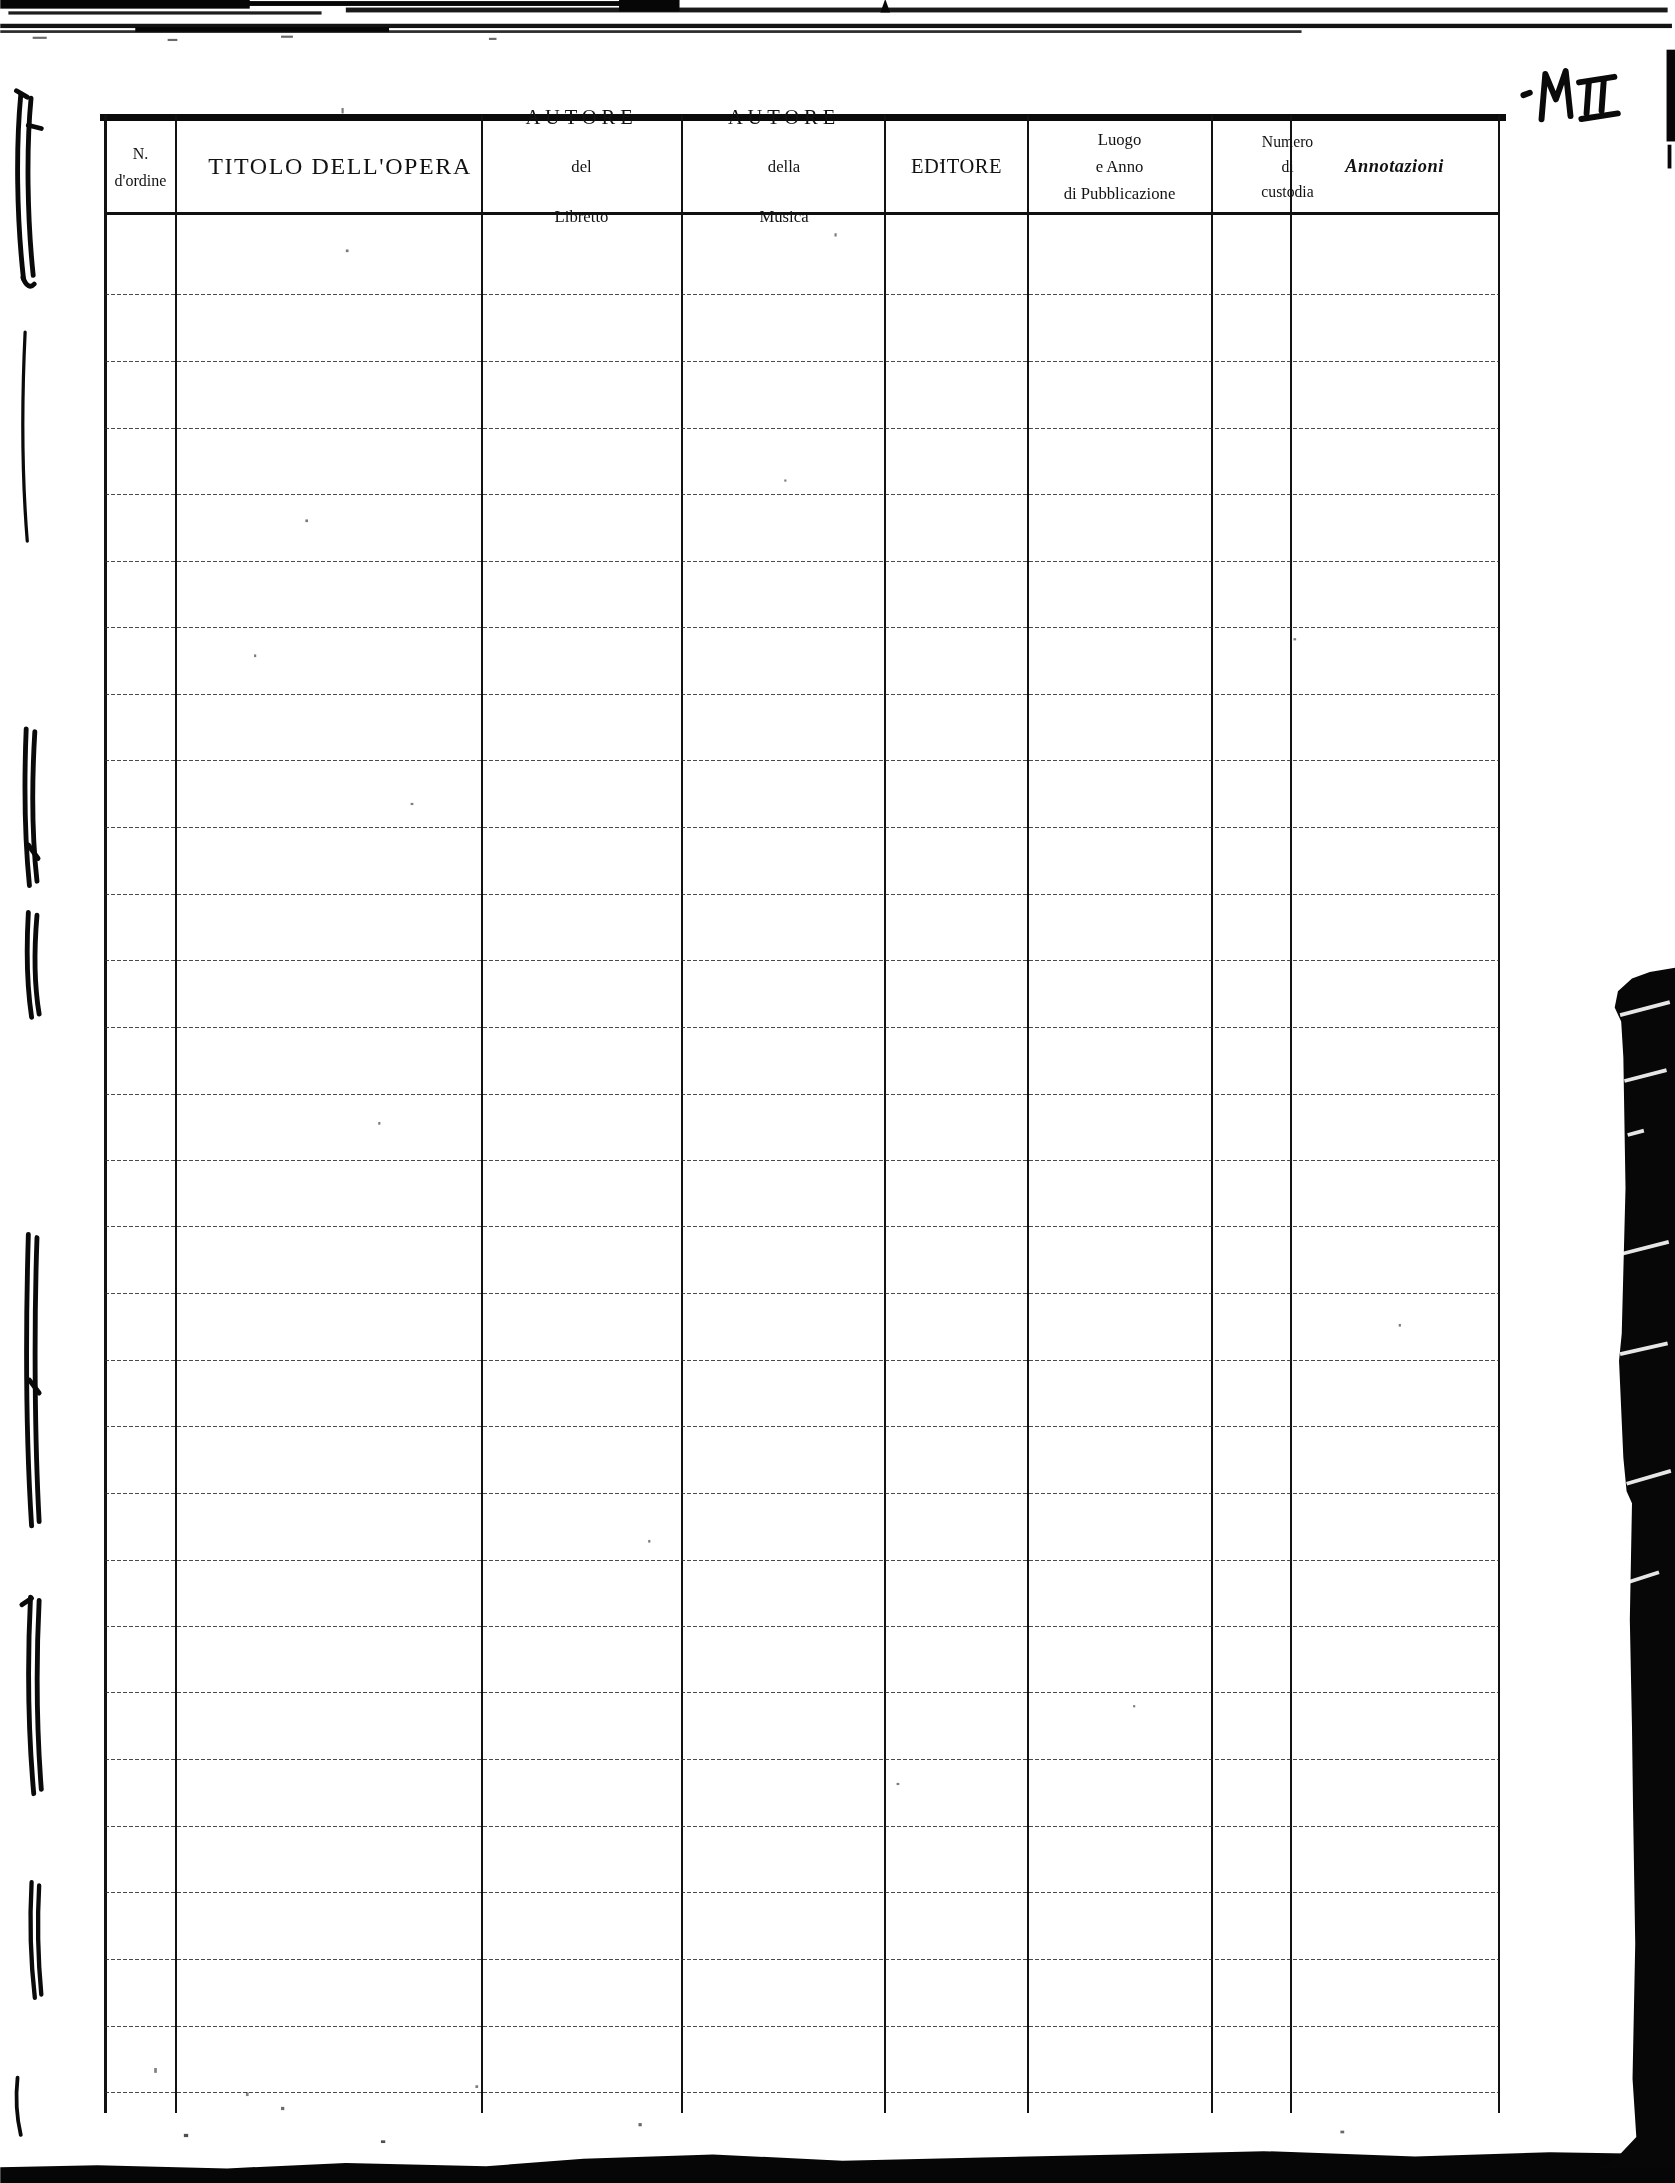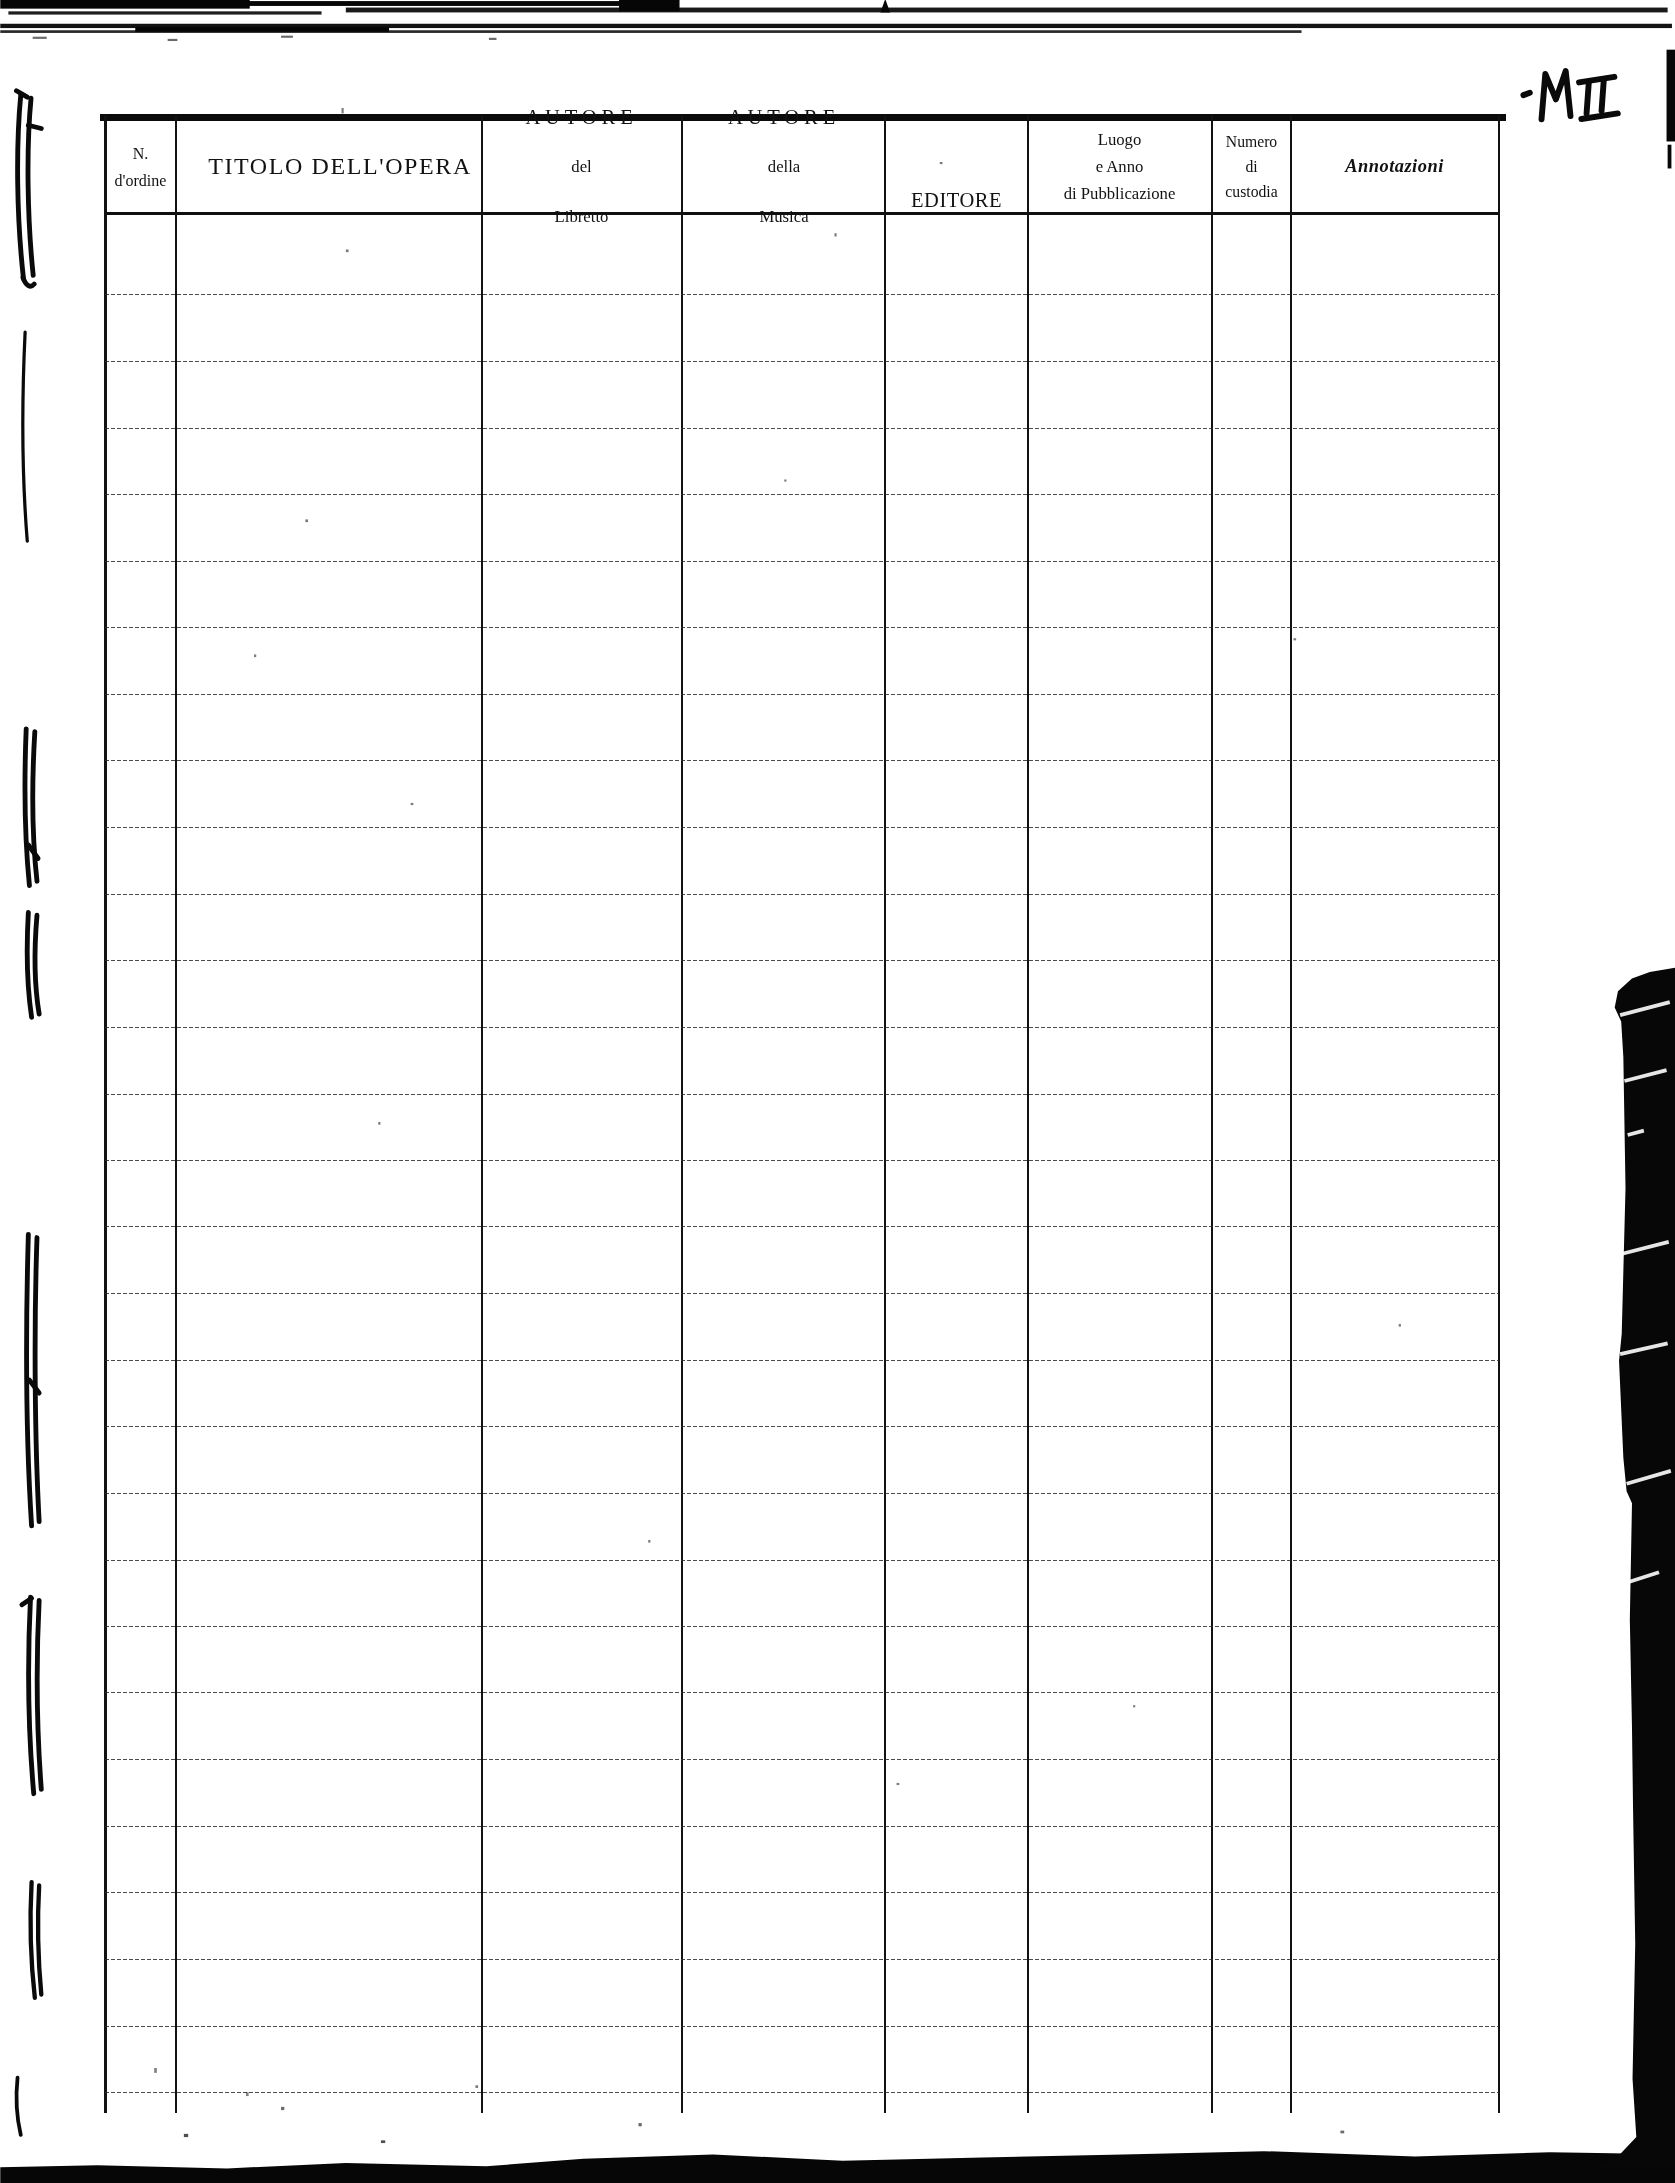--- a/index.html
+++ b/index.html
@@ -35,21 +35,21 @@
     text-align:center;white-space:nowrap;color:#121212;
   }
   .hcell span{display:block;}
   .c-nordine{line-height:27px;font-size:16px;}
   .c-titolo{font-size:24px;letter-spacing:1.6px;}
   .c-autore{line-height:30px;}
   .c-autore .big{font-size:20.5px;letter-spacing:4.9px;text-align:right;}
   .c-autore .sub{font-size:16.7px;margin-top:20px;}
   .c-editore{font-size:20.5px;letter-spacing:0.5px;}
   .c-luogo{line-height:27px;font-size:16.7px;}
-  .c-numero{line-height:25px;font-size:15.7px;}
+  .c-numero{line-height:25px;font-size:15.7px;margin-left:36px;}
   .c-annot{font-size:18.4px;font-style:italic;font-weight:bold;letter-spacing:0.5px;}
   
   .artifacts{position:absolute;left:0;top:0;width:1676px;height:2183px;pointer-events:none;}
   
   .hand-mark{position:absolute;left:1519px;top:60px;width:108px;height:70px;}
 </style>
 </head>
 <body>
 
 <div class="page">
@@ -77,21 +77,21 @@
   <div class="hcell c-autore" style="left:482px;width:199px;">
     <span class="big">AUTORE</span>
     <span class="sub">del</span>
     <span class="sub">Libretto</span>
   </div>
   <div class="hcell c-autore" style="left:684px;width:200px;">
     <span class="big">AUTORE</span>
     <span class="sub">della</span>
     <span class="sub">Musica</span>
   </div>
-  <div class="hcell c-editore" style="left:886px;width:141px;justify-content:flex-end;">
+  <div class="hcell c-editore" style="left:886px;width:141px;">
     <span>EDITORE</span>
   </div>
   <div class="hcell c-luogo" style="left:1028px;width:183px;">
     <span>Luogo</span>
     <span>e Anno</span>
     <span>di Pubblicazione</span>
   </div>
   <div class="hcell c-numero" style="left:1213px;width:77px;">
     <span>Numero</span>
     <span>di</span>

